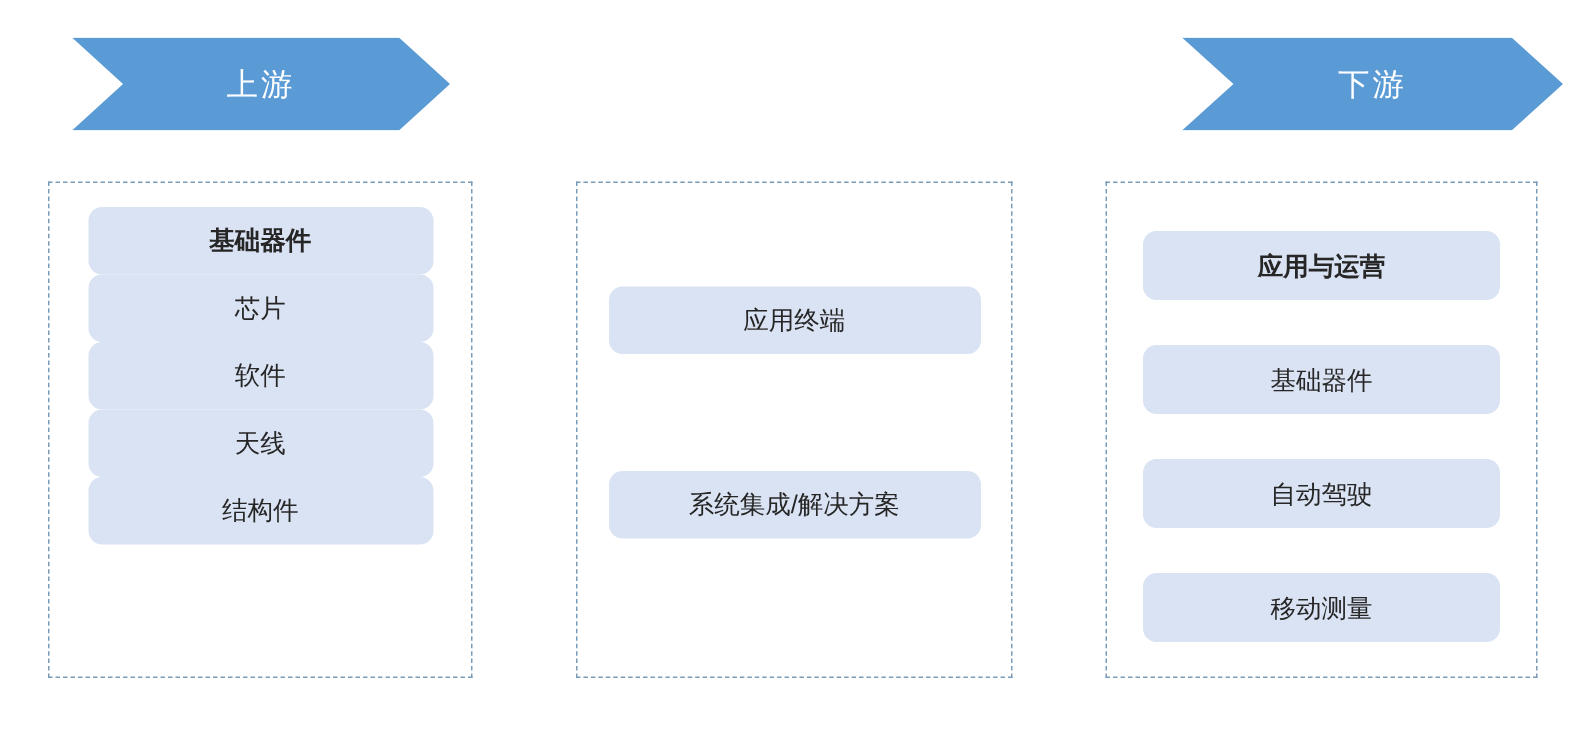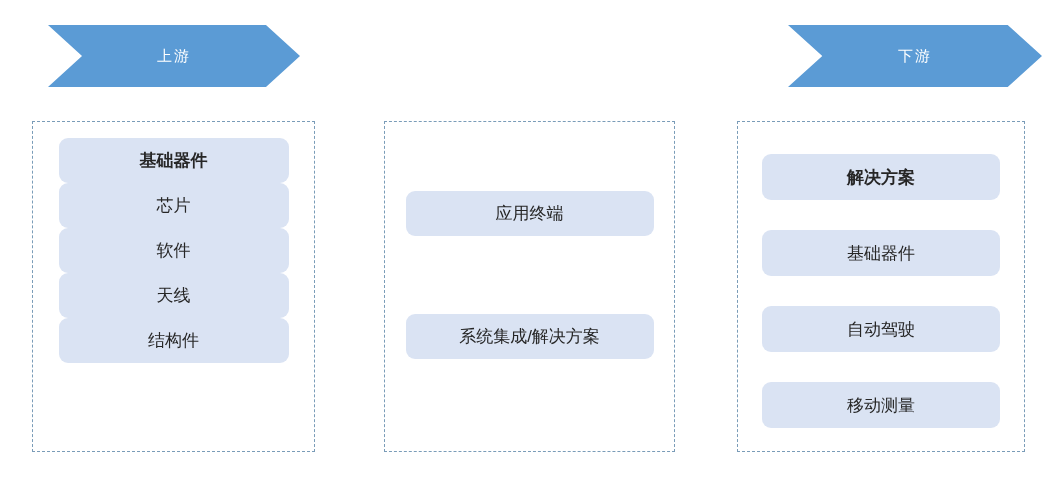--- a/index.html
+++ b/index.html
@@ -17,21 +17,21 @@
   .arrow {
     position: absolute;
     top: 25px;
     height: 62px;
     background: #5B9BD5;
     clip-path: polygon(0 0, 86.5% 0, 100% 50%, 86.5% 100%, 0 100%, 13.5% 50%);
     display: flex;
     align-items: center;
     justify-content: center;
     color: #ffffff;
-    font-size: 15px;
+    font-size: 21px;
     letter-spacing: 2px;
   }
   .arrow-1 { left: 48px;  width: 252px; }
   .arrow-2 { left: 402px; width: 255px; }
   .arrow-3 { left: 788px; width: 254px; }
 
   
   .box {
     position: absolute;
     top: 121px;
@@ -97,21 +97,21 @@
     <div class="item">
       <span>应用终端</span>
     </div>
     <div class="item">
       <span>系统集成/解决方案</span>
     </div>
   </div>
 
   <div class="box box-3">
     <div class="item bold">
-      <span>解决方案</span>
+      <span>应用与运营</span>
     </div>
     <div class="item">
       <span>基础器件</span>
     </div>
     <div class="item">
       <span>自动驾驶</span>
     </div>
     <div class="item">
       <span>移动测量</span>
     </div>

